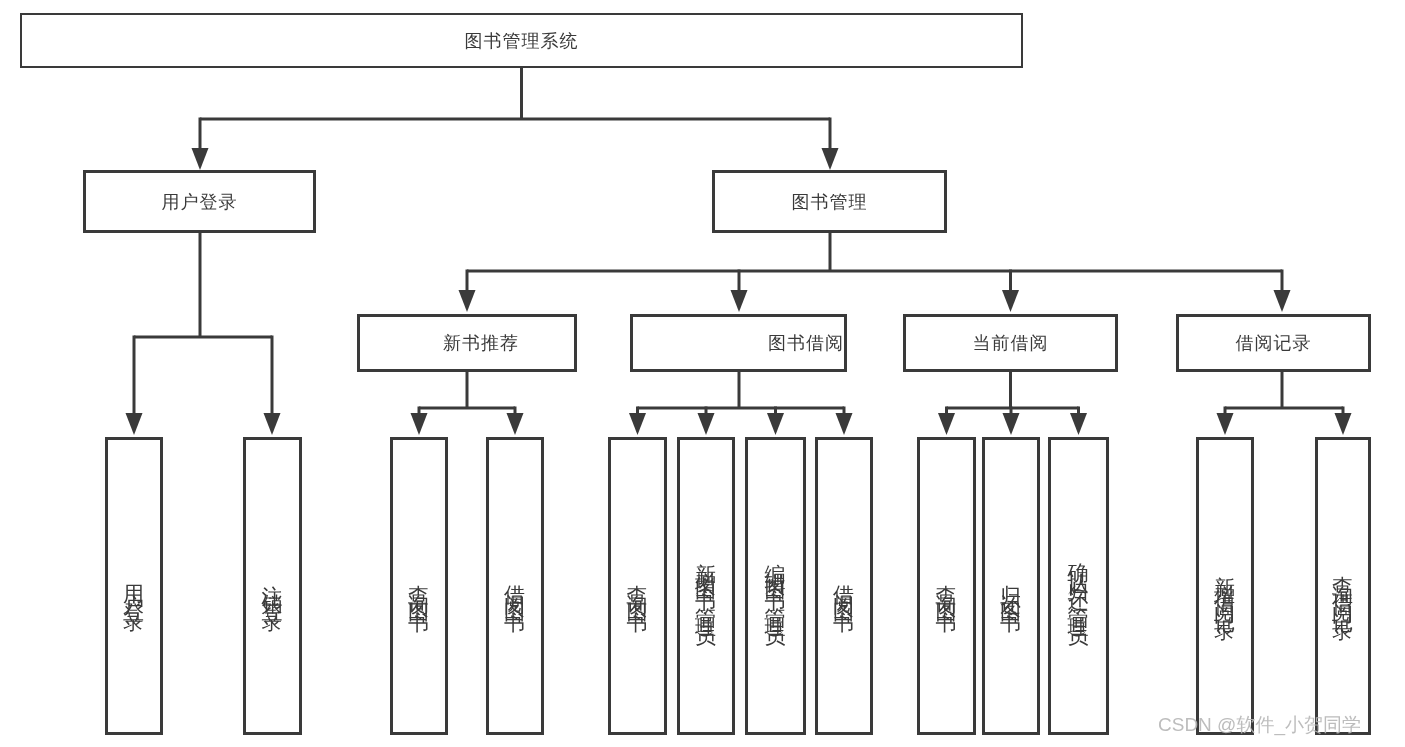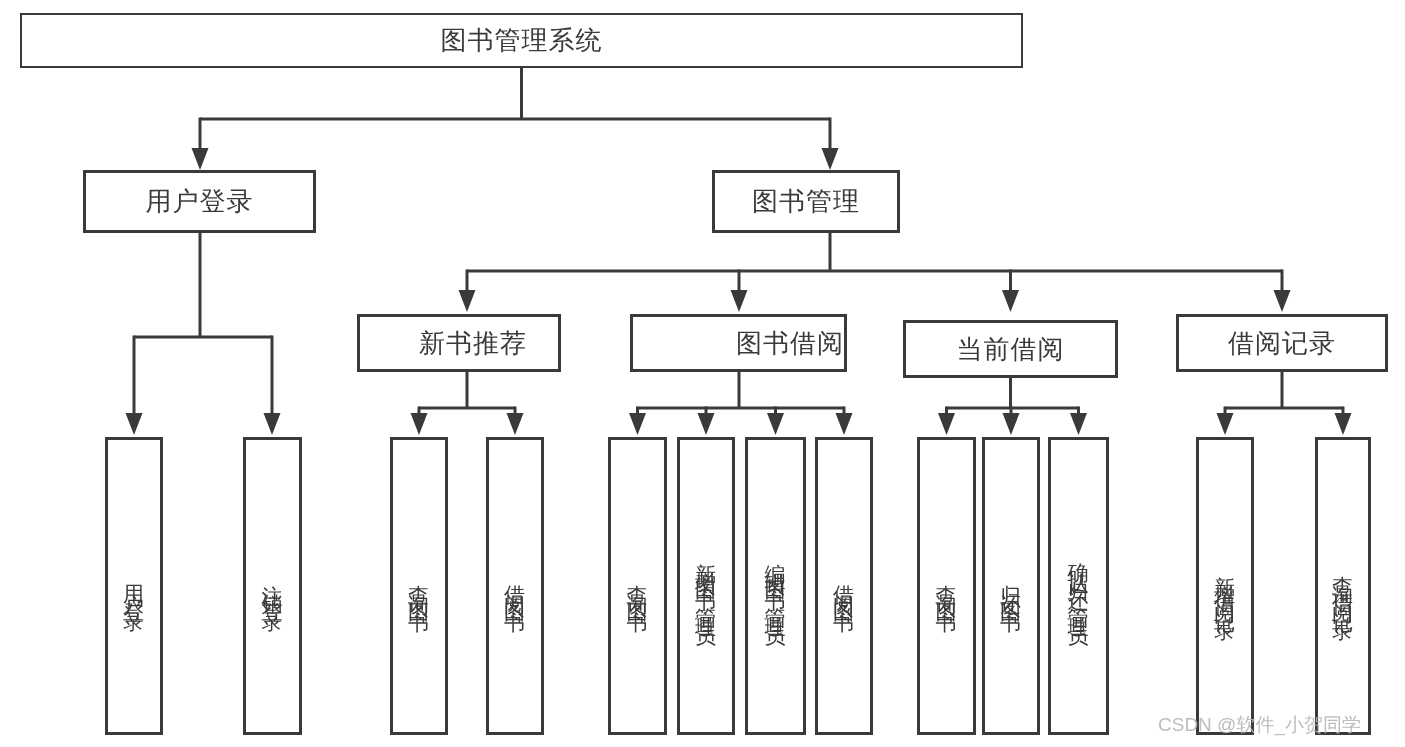--- a/index.html
+++ b/index.html
@@ -9,21 +9,21 @@
   }
   .layer { position:absolute; left:0; top:0; width:1405px; height:747px; }
   .ln { stroke:var(--line,#3a3a3a); stroke-width:3; fill:none; }
   .ah { fill:var(--line,#3a3a3a); stroke:none; }
   .box {
     position:absolute; box-sizing:border-box; border:3px solid var(--line,#3a3a3a);
     background:#fff; display:flex; align-items:center; justify-content:center;
     color:var(--text,#3a3a3a); z-index:2;
   }
   .root-box { border-width:2px; }
-  .hlabel { font-size:26px; letter-spacing:1px; white-space:nowrap; }
+  .hlabel { font-size:18px; letter-spacing:1px; white-space:nowrap; }
   .vtext {
     writing-mode:vertical-rl; text-orientation:mixed;
     font-size:21px; line-height:1; letter-spacing:9px; white-space:nowrap;
   }
   .watermark {
     position:absolute; left:1158px; top:712px; z-index:5;
     font-size:19px; color:var(--watermark,#b6b6b6); opacity:0.9; white-space:nowrap;
   }
 </style>
 </head>
@@ -100,34 +100,34 @@
     </g>
   </svg>
 
   <div class="box root-box" style="left:20px; top:13px; width:1003px; height:55px;">
     <span class="hlabel">图书管理系统</span>
   </div>
 
   <div class="box" style="left:83px; top:170px; width:233px; height:63px;">
     <span class="hlabel">用户登录</span>
   </div>
-  <div class="box" style="left:712px; top:170px; width:188px; height:63px;">
+  <div class="box" style="left:712px; top:170px; width:235px; height:63px;">
     <span class="hlabel">图书管理</span>
   </div>
 
-  <div class="box" style="left:357px; top:314px; width:204px; height:58px;padding-left:28px;">
+  <div class="box" style="left:357px; top:314px; width:220px; height:58px;padding-left:28px;">
     <span class="hlabel">新书推荐</span>
   </div>
   <div class="box" style="left:630px; top:314px; width:217px; height:58px;justify-content:flex-end;">
     <span class="hlabel">图书借阅</span>
   </div>
-  <div class="box" style="left:903px; top:314px; width:215px; height:58px;margin-top:6px;">
+  <div class="box" style="left:903px; top:314px; width:215px; height:58px;">
     <span class="hlabel">当前借阅</span>
   </div>
-  <div class="box" style="left:1176px; top:314px; width:212px; height:58px;">
+  <div class="box" style="left:1176px; top:314px; width:195px; height:58px;">
     <span class="hlabel">借阅记录</span>
   </div>
 
   <div class="box leaf" style="left:105px; top:437px; width:58px; height:298px;">
     <span class="vtext">用户登录</span>
   </div>
   <div class="box leaf" style="left:243px; top:437px; width:59px; height:298px;">
     <span class="vtext">注销登录</span>
   </div>
   <div class="box leaf" style="left:390px; top:437px; width:58px; height:298px;">

